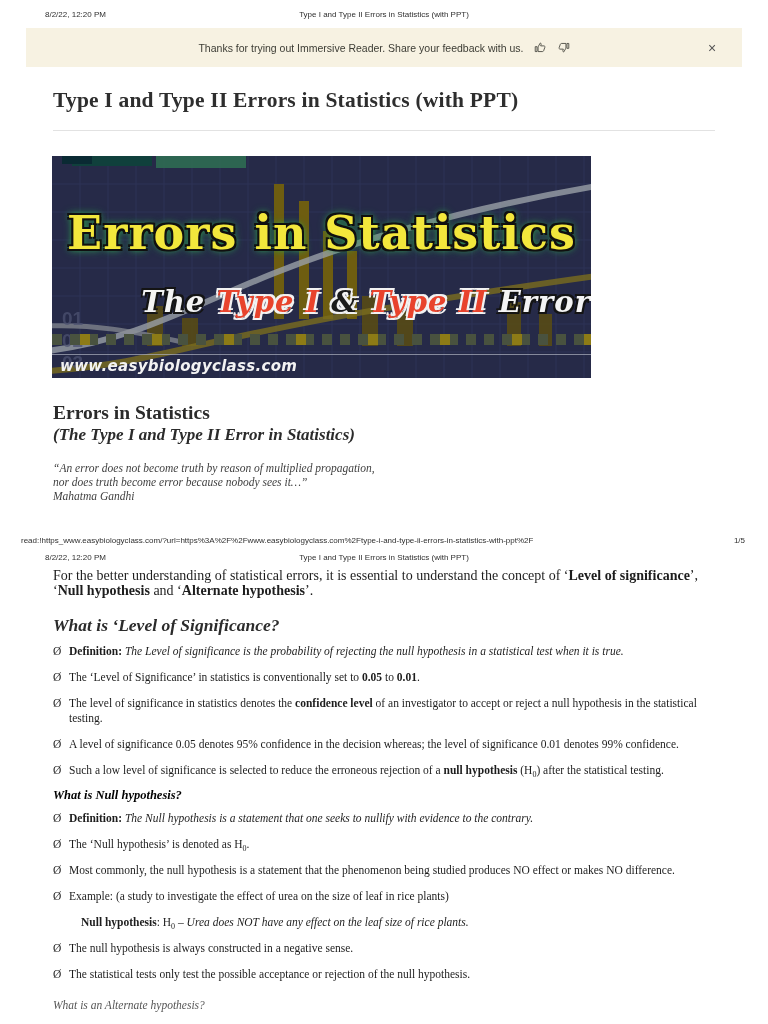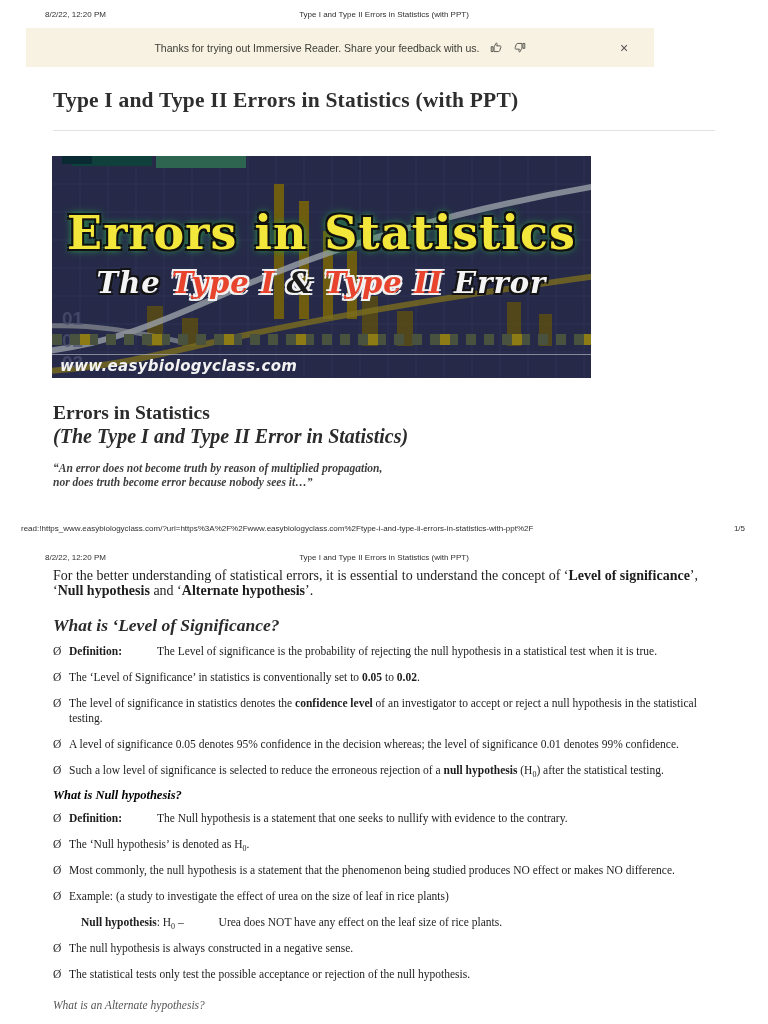--- a/index.html
+++ b/index.html
@@ -8,21 +8,21 @@
 
   
   .print-line{position:absolute;left:0;width:768px;font-family:"Liberation Sans","DejaVu Sans",sans-serif;
               font-size:8px;color:#2f2f2f;}
   .print-date{position:absolute;left:21px;top:0;margin-left:24px;}
   .print-title{position:absolute;left:0;width:100%;text-align:center;top:0;}
   .print-url{position:absolute;left:21px;top:0;max-width:640px;white-space:nowrap;overflow:hidden;}
   .print-page{position:absolute;right:23px;top:0;text-align:center;}
 
   
-  .banner{position:absolute;left:26px;top:28px;width:628px;height:39px;background:#f7f2e2;
+  .banner{position:absolute;left:26px;top:28px;width:716px;height:39px;background:#f7f2e2;
           display:flex;align-items:center;justify-content:center;
           font-family:"Liberation Sans","DejaVu Sans",sans-serif;font-size:10.5px;color:#3c3c34;}
   .banner-inner{display:flex;align-items:center;gap:10px;}
   .banner-close{position:absolute;right:22px;top:12px;width:16px;height:16px;color:#555;
                 font-size:14px;line-height:16px;text-align:center;cursor:pointer;
                 font-family:"Liberation Sans",sans-serif;}
   .thumb{width:13px;height:13px;display:inline-block;}
   .thumb svg{width:13px;height:13px;stroke:#4a4a42;fill:none;stroke-width:1.1;}
   .thumb.down svg{transform:rotate(180deg);}
 
@@ -32,54 +32,54 @@
   .title-rule{position:absolute;left:53px;top:130px;width:662px;height:1px;background:#e2e2e2;}
 
   
   .hero{position:absolute;left:52px;top:156px;width:539px;height:222px;background:#262a48;overflow:hidden;}
   .hero svg.bg{position:absolute;left:0;top:0;}
   .hero-title{position:absolute;left:0;top:50px;width:100%;text-align:center;
               font-size:46px;font-weight:bold;font-family:"DejaVu Serif","Liberation Serif",serif;
               color:#f3e73c;letter-spacing:1px;
               text-shadow:-2px -2px 0 #101010,2px -2px 0 #101010,-2px 2px 0 #101010,2px 2px 0 #101010,
                           0 0 6px #2f9e4f,0 0 10px #2f9e4f;}
-  .hero-sub{position:absolute;left:0;top:110px;width:100%;text-align:center;
+  .hero-sub{position:absolute;left:0;top:129px;width:100%;text-align:right;
             font-size:29px;font-weight:bold;font-style:italic;
             font-family:"DejaVu Serif","Liberation Serif",serif;letter-spacing:1px;}
   .hs-white{color:#f4f4f4;text-shadow:-2px -2px 0 #141414,2px -2px 0 #141414,-2px 2px 0 #141414,2px 2px 0 #141414;}
   .hs-red{color:#e8432c;text-shadow:-2px -2px 0 #f2f2f2,2px -2px 0 #f2f2f2,-2px 2px 0 #f2f2f2,2px 2px 0 #f2f2f2;}
   .hs-black{color:#1a1a1a;text-shadow:-2px -2px 0 #f2f2f2,2px -2px 0 #f2f2f2,-2px 2px 0 #f2f2f2,2px 2px 0 #f2f2f2;}
   .hero-numbers{position:absolute;left:10px;top:152px;width:519px;display:flex;justify-content:space-between;
                 font-family:"Liberation Sans",sans-serif;font-size:19px;color:#4c5170;font-weight:bold;opacity:.75;flex-direction:column;}
   .hero-strip{position:absolute;left:0;top:178px;width:539px;height:11px;
               background:repeating-linear-gradient(90deg,#49523f 0 10px,rgba(0,0,0,0) 10px 18px);}
   .hero-strip2{position:absolute;left:28px;top:178px;width:511px;height:11px;
               background:repeating-linear-gradient(90deg,#8d7b16 0 10px,rgba(0,0,0,0) 10px 72px);}
   .hero-footline{position:absolute;left:0;top:198px;width:539px;height:1px;background:#aeb2c0;opacity:.7;}
   .hero-site{position:absolute;left:8px;top:201px;font-size:15px;font-weight:bold;font-style:italic;
              color:#f2f2f2;font-family:"DejaVu Sans","Liberation Sans",sans-serif;letter-spacing:.3px;text-align:center;}
 
   
   .h2a{position:absolute;left:53px;top:402px;font-size:19.5px;font-weight:bold;color:#2b2b2b;}
-  .h2b{position:absolute;left:53px;top:425px;font-size:20px;font-weight:bold;font-style:italic;color:#2b2b2b;}
-  .quote{position:absolute;left:53px;top:461px;font-size:11.5px;font-style:italic;color:#3f3f3f;line-height:14px;font-weight:bold;}
+  .h2b{position:absolute;left:53px;top:425px;font-size:17px;font-weight:bold;font-style:italic;color:#2b2b2b;}
+  .quote{position:absolute;left:53px;top:461px;font-size:11.5px;font-style:italic;color:#3f3f3f;line-height:14px;}
 
   
   .intro{position:absolute;left:53px;top:568px;width:668px;font-size:14px;line-height:15px;color:#1d1d1d;}
   .sec-h1{position:absolute;left:53px;top:615px;font-size:17.5px;font-weight:bold;font-style:italic;color:#2b2b2b;}
   .sec-h2{position:absolute;left:53px;top:788px;font-size:12.5px;font-weight:bold;font-style:italic;color:#000000;}
   .sec-h3{position:absolute;left:53px;top:999px;font-size:11.5px;font-style:italic;color:#555;text-align:right;}
 
   .bullets{position:absolute;left:53px;width:676px;font-size:11.5px;color:#1d1d1d;}
   .bl1{top:644px;} .bl2{top:811px;}
   .bullet{display:flex;margin-bottom:11.5px;line-height:14.5px;}
   .bullet .mark{width:16px;flex:0 0 16px;}
   .bullet.indent .mark{visibility:hidden;}
   .bullet.indent .txt{padding-left:12px;}
-  .b{font-weight:bold;} .i{margin-left:32px;}
+  .b{font-weight:bold;} .i{font-style:italic;}
   sub{font-size:8px;line-height:0;}
 </style>
 </head>
 <body>
 
 <div class="page">
 
   <div class="print-line" style="top:10px;height:12px;">
     <span class="print-title">Type I and Type II Errors in Statistics (with PPT)</span>
     <span class="print-date">8/2/22, 12:20 PM</span>
@@ -154,43 +154,44 @@
     <div class="hero-strip2"></div>
     <div class="hero-footline"></div>
     <div class="hero-site">www.easybiologyclass.com</div>
   </div>
 
   <div class="h2a">Errors in Statistics</div>
   <div class="h2b">(The Type I and Type II Error in Statistics)</div>
   <div class="quote">
     <div>“An error does not become truth by reason of multiplied propagation,</div>
     <div>nor does truth become error because nobody sees it…”</div>
-  </div>
-
-  <div class="print-line" style="top:524px;height:12px;">
+    <div>Mahatma Gandhi</div>
+  </div>
+
+  <div class="print-line" style="top:536px;height:12px;">
     <span class="print-url">read:!https_www.easybiologyclass.com/?url=https%3A%2F%2Fwww.easybiologyclass.com%2Ftype-i-and-type-ii-errors-in-statistics-with-ppt%2F</span>
     <span class="print-page">1/5</span>
   </div>
 
   <div class="print-line" style="top:553px;height:12px;">
     <span class="print-title">Type I and Type II Errors in Statistics (with PPT)</span>
     <span class="print-date">8/2/22, 12:20 PM</span>
   </div>
 
   <div class="intro"><span>For the better understanding of statistical errors, it is essential to understand the concept of ‘</span><span class="b">Level of significance</span><span>’, ‘</span><span class="b">Null hypothesis</span><span> and ‘</span><span class="b">Alternate hypothesis</span><span>’.</span></div>
 
   <div class="sec-h1">What is ‘Level of Significance?</div>
   <div class="bullets bl1">
       <div class="bullet">
         <span class="mark">Ø</span>
         <span class="txt"><span class="b">Definition</span><span class="b">: </span><span class="i">The Level of significance is the probability of rejecting the null hypothesis in a statistical test when it is true.</span></span>
       </div>
       <div class="bullet">
         <span class="mark">Ø</span>
-        <span class="txt"><span>The ‘Level of Significance’ in statistics is conventionally set to </span><span class="b">0.05</span><span> to </span><span class="b">0.02</span><span>.</span></span>
+        <span class="txt"><span>The ‘Level of Significance’ in statistics is conventionally set to </span><span class="b">0.05</span><span> to </span><span class="b">0.01</span><span>.</span></span>
       </div>
       <div class="bullet">
         <span class="mark">Ø</span>
         <span class="txt"><span>The level of significance in statistics denotes the </span><span class="b">confidence level</span><span> of an investigator to accept or reject a null hypothesis in the statistical testing.</span></span>
       </div>
       <div class="bullet">
         <span class="mark">Ø</span>
         <span class="txt"><span>A level of significance 0.05 denotes 95% confidence in the decision whereas; the level of significance 0.01 denotes 99% confidence.</span></span>
       </div>
       <div class="bullet">

